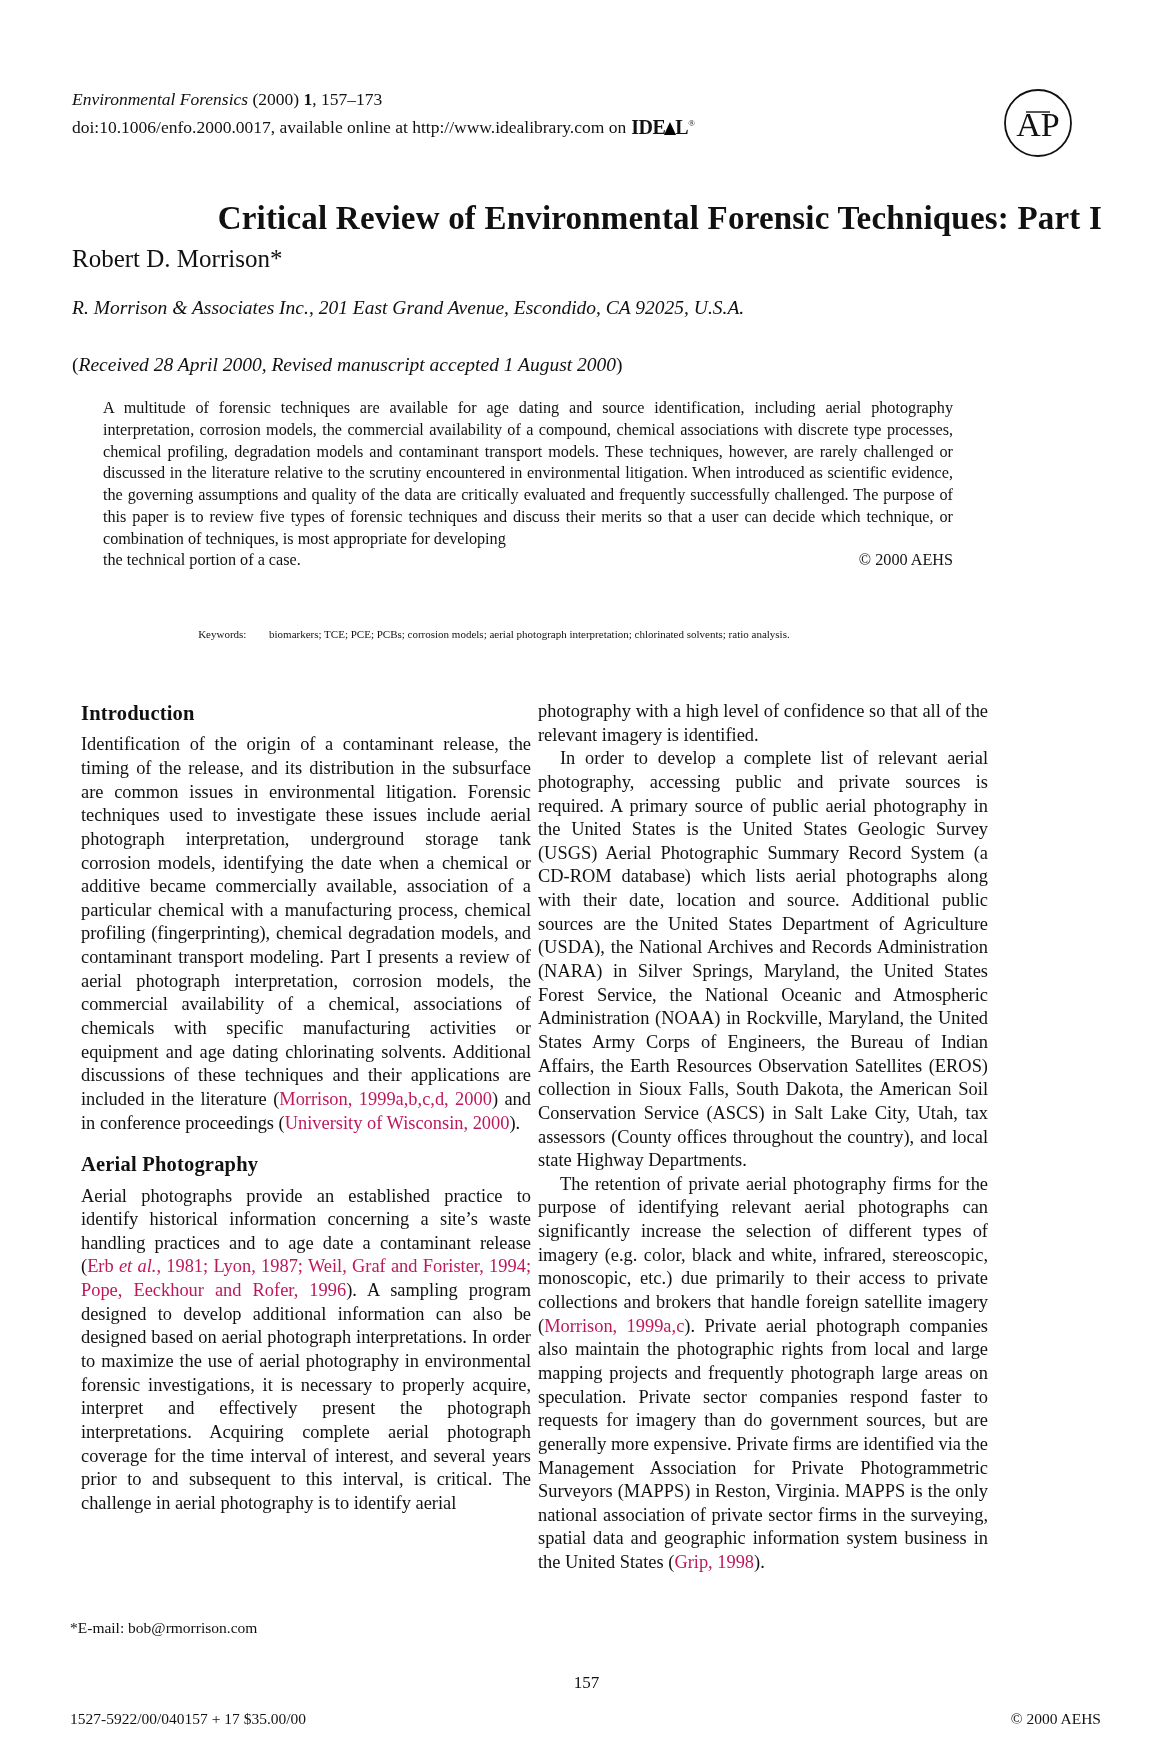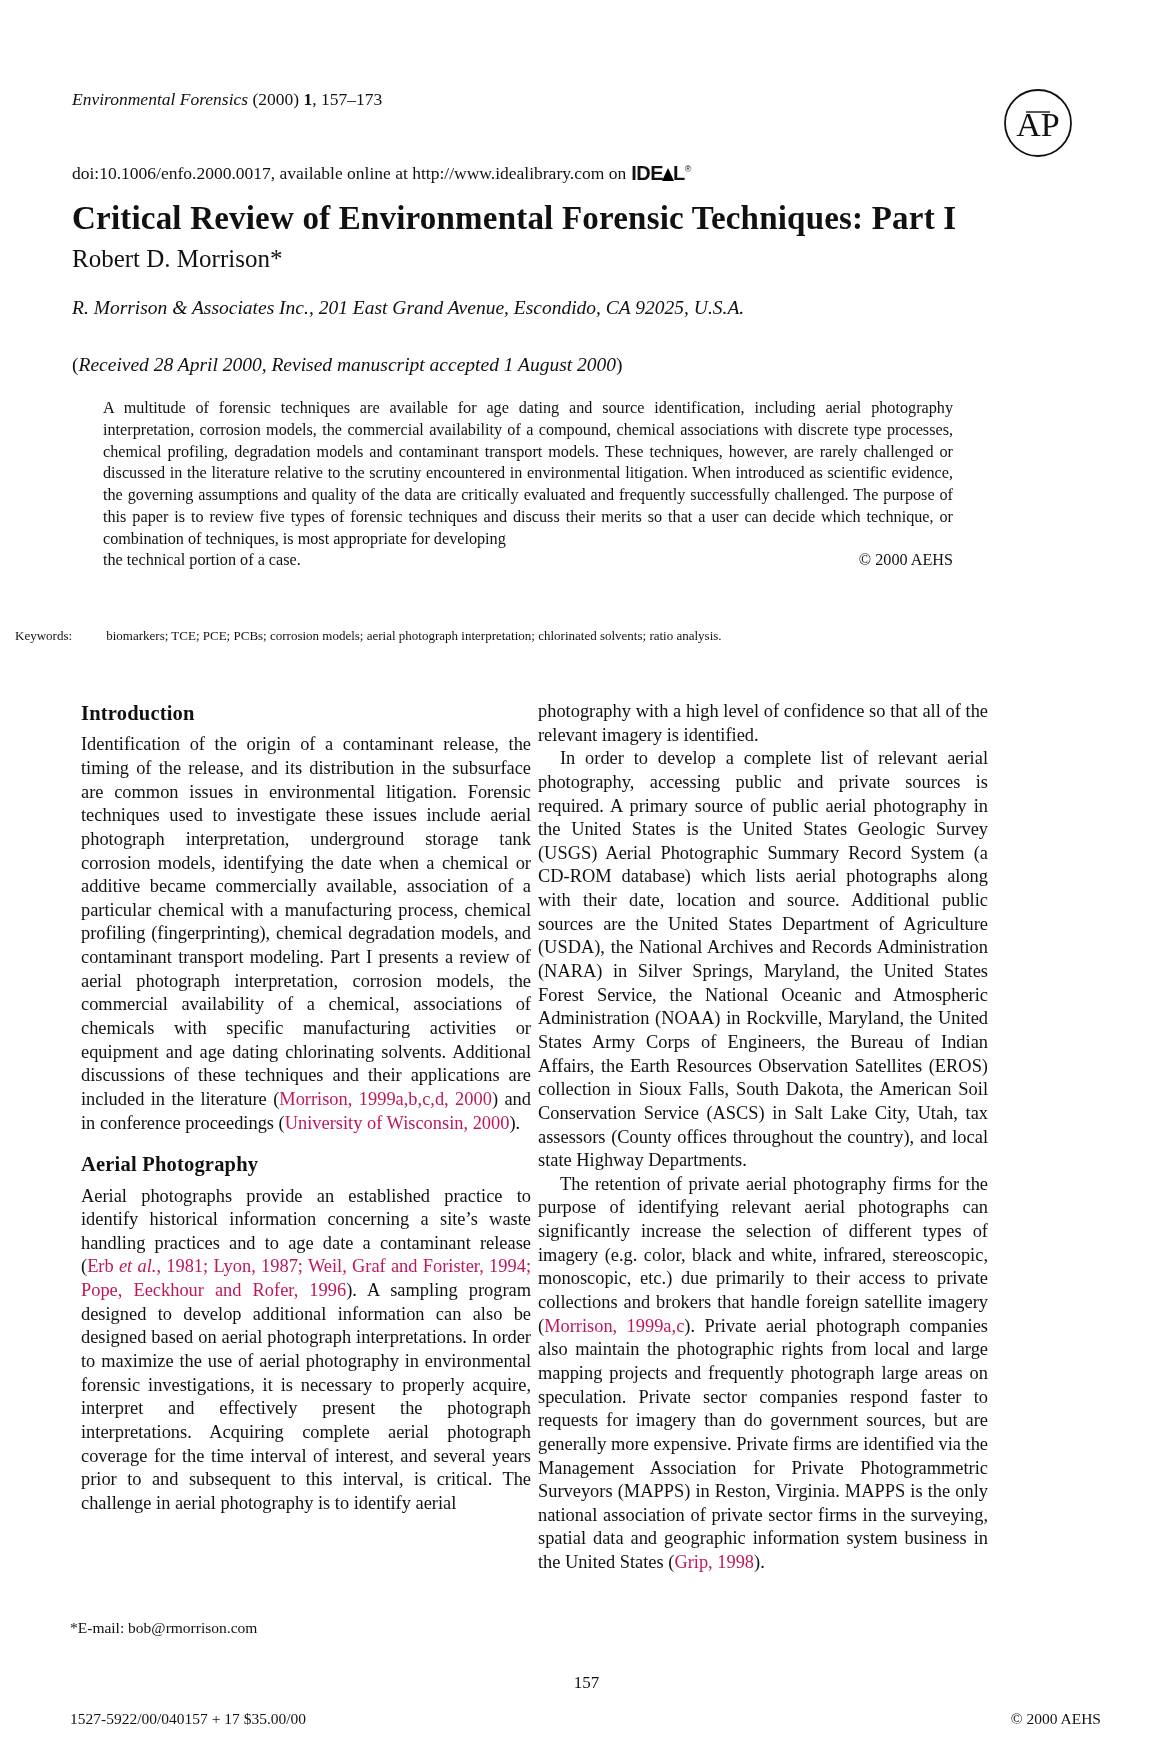--- a/index.html
+++ b/index.html
@@ -31,27 +31,26 @@
   }
   .masthead .line1 .vol {
     font-weight: bold;
   }
   .masthead .line2 {
     white-space: nowrap;
   }
   .ideal-logo {
     display: inline-block;
     position: relative;
-    font-family: Liberation Sans, sans-serif;
+    font-family: Liberation Serif, serif;
     font-weight: bold;
     font-size: 20px;
     letter-spacing: -0.5px;
     margin-left: 5px;
     vertical-align: -1px;
-    margin-top: 46px;
   }
   .ideal-logo .sup {
     font-size: 9px;
     vertical-align: 8px;
     font-weight: normal;
   }
   .ideal-logo .tri {
     display: inline-block;
     width: 0;
     height: 0;
@@ -73,20 +72,21 @@
   
   .title {
     position: absolute;
     left: 72px;
     top: 178px;
     width: 1030px;
     font-family: "Liberation Serif", "DejaVu Serif", serif;
     font-weight: bold;
     font-size: 33px;
     letter-spacing: 0.2px;
+    text-align: right;
   }
   .author {
     position: absolute;
     left: 72px;
     top: 245px;
     font-size: 25px;
   }
   .affiliation {
     position: absolute;
     left: 72px;
@@ -118,22 +118,23 @@
   .abstract .lastline {
     display: flex;
     justify-content: space-between;
   }
 
   .keywords {
     position: absolute;
     left: 103px;
     top: 627px;
     width: 850px;
-    font-size: 13px;
+    font-size: 11px;
     line-height: 1.345;
+    text-align: center;
   }
   .keywords .kw-label {
     display: inline-block;
   }
   .kw-wrap {
     padding-left: 88px;
     text-indent: -88px;
   }
 
   

